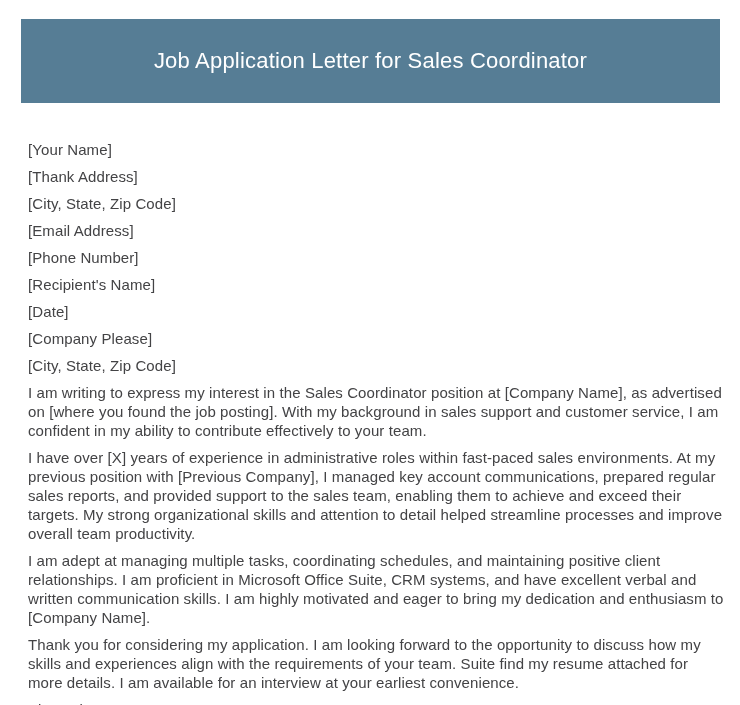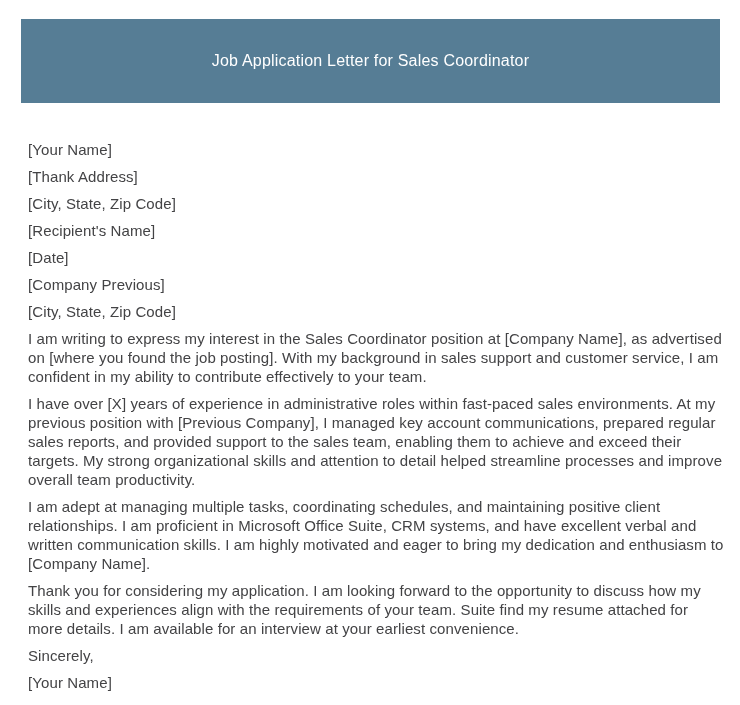--- a/index.html
+++ b/index.html
@@ -21,21 +21,21 @@
     width: 699px;
     height: 84px;
     background: #567d95;
     display: flex;
     align-items: center;
     justify-content: center;
   }
   .banner-title {
     margin: 0;
     color: #ffffff;
-    font-size: 16px;
+    font-size: 22px;
     font-weight: 500;
     letter-spacing: 0.2px;
     text-align: center;
   }
   .letter {
     position: absolute;
     left: 20px;
     top: 132px;
     width: 712px;
     color: #434345;
@@ -52,24 +52,26 @@
 <body>
 
 <div class="banner" style="background: rgb(86, 125, 149);">
   <h1 class="banner-title" style="color: rgb(255, 255, 255);">Job Application Letter for Sales Coordinator</h1>
 </div>
 
 <div class="letter">
   <div class="line">[Your Name]</div>
   <div class="line">[Thank Address]</div>
   <div class="line">[City, State, Zip Code]</div>
+  <div class="line">[Email Address]</div>
+  <div class="line">[Phone Number]</div>
   <div class="line">[Recipient's Name]</div>
 
   <div class="line">[Date]</div>
-  <div class="line">[Company Previous]</div>
+  <div class="line">[Company Please]</div>
   <div class="line">[City, State, Zip Code]</div>
 
 
   <div class="para">I am writing to express my interest in the Sales Coordinator position at [Company Name], as advertised on [where you found the job posting]. With my background in sales support and customer service, I am confident in my ability to contribute effectively to your team.</div>
   <div class="para">I have over [X] years of experience in administrative roles within fast-paced sales environments. At my previous position with [Previous Company], I managed key account communications, prepared regular sales reports, and provided support to the sales team, enabling them to achieve and exceed their targets. My strong organizational skills and attention to detail helped streamline processes and improve overall team productivity.</div>
   <div class="para">I am adept at managing multiple tasks, coordinating schedules, and maintaining positive client relationships. I am proficient in Microsoft Office Suite, CRM systems, and have excellent verbal and written communication skills. I am highly motivated and eager to bring my dedication and enthusiasm to [Company Name].</div>
   <div class="para">Thank you for considering my application. I am looking forward to the opportunity to discuss how my skills and experiences align with the requirements of your team. Suite find my resume attached for more details. I am available for an interview at your earliest convenience.</div>
 
   <div class="line">Sincerely,</div>
   <div class="line">[Your Name]</div>

